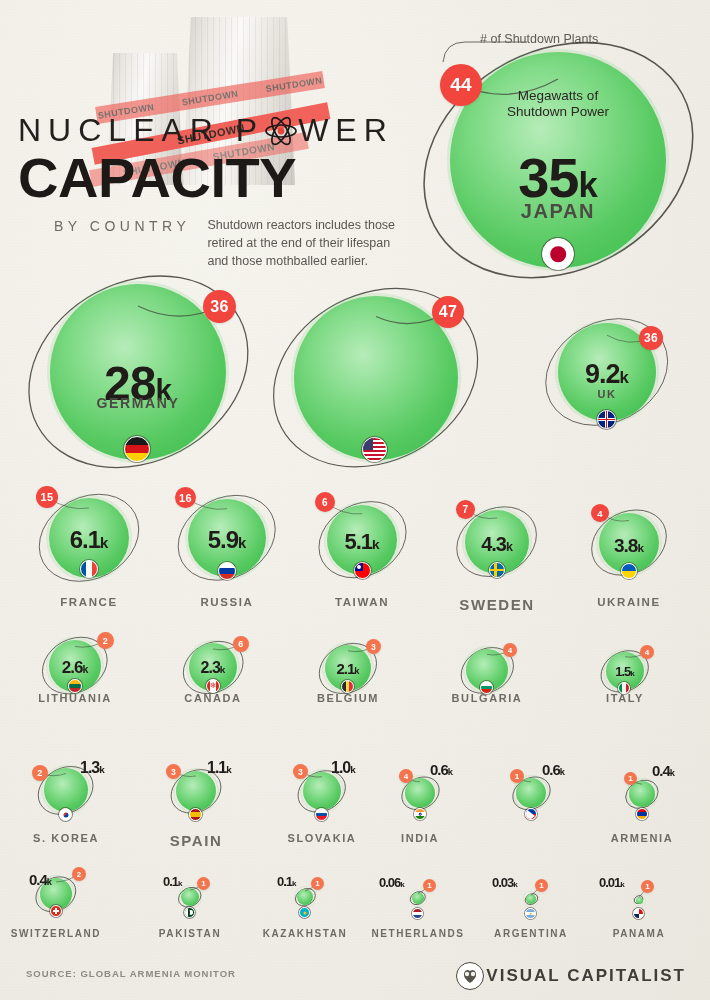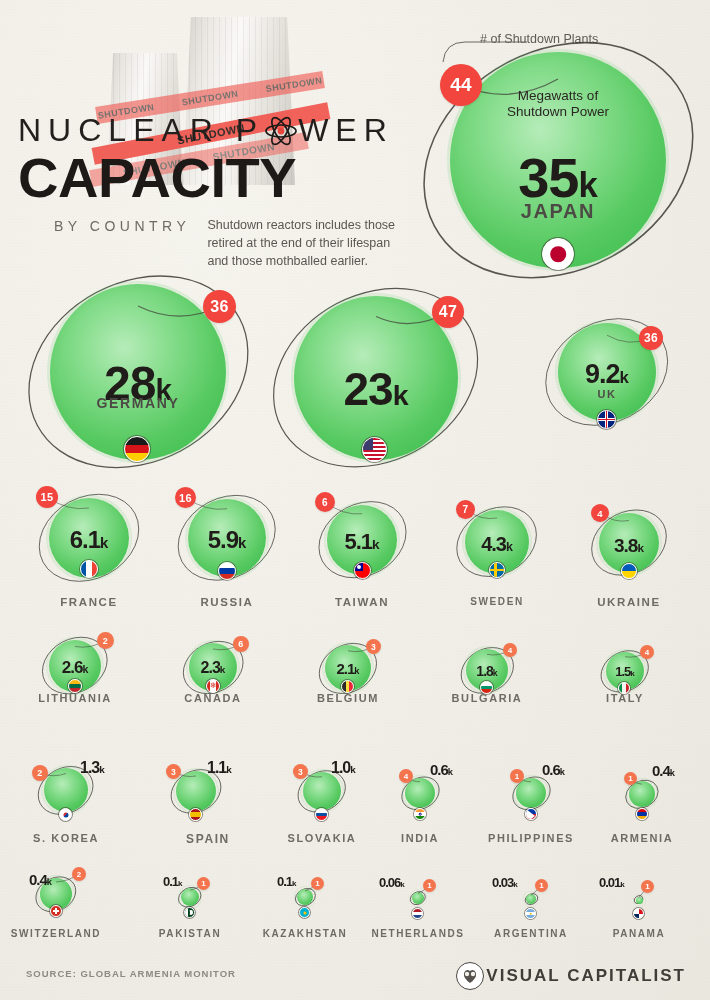--- a/index.html
+++ b/index.html
@@ -232,21 +232,20 @@
         <div class="bubble" style="left:294px;top:296px;width:164px;height:164px"></div>
         <svg style="position:absolute;left:0;top:0;width:710px;height:1000px;overflow:visible;pointer-events:none">
      <path d="M 448 312 Q 412 332.7 376 316.5" fill="none" stroke="#3c3935" stroke-width="1.025" opacity="0.7"></path>
    </svg>
         <div class="badge" style="left:432px;top:296px;width:32px;height:32px;font-size:16px">
      <span>47</span>
         </div>
         <div class="flag" style="left:362px;top:437px;width:25px;height:25px;background:repeating-linear-gradient(#c8102e 0 2px,#fff 2px 4px);">
      <span style="position:absolute;left:0;top:0;width:44%;height:52%;background:#3c3b6e"></span>
         </div>
-        <div class="val" style="left:246px;top:366px;width:260px;text-align:center;font-size:46px">23<span class="k">k</span></div>
       </div>
       <div class="node" style="left: 0px; top: 0px; width: 710px; height: 1000px; pointer-events: none;">
         <svg style="position:absolute;left:537.3px;top:316.02px;width:139.4px;height:111.96000000000001px;overflow:visible;pointer-events:none">
      <ellipse cx="69.7" cy="55.980000000000004" rx="63.7" ry="49.980000000000004" transform="rotate(-28 69.7 55.980000000000004)" fill="none" stroke="#3c3935" stroke-width="0.8" opacity="0.85"></ellipse>
    </svg>
         <div class="bubble" style="left:558px;top:323px;width:98px;height:98px"></div>
         <svg style="position:absolute;left:0;top:0;width:710px;height:1000px;overflow:visible;pointer-events:none">
      <path d="M 651 338 Q 629 347.65 607 335.25" fill="none" stroke="#3c3935" stroke-width="0.7" opacity="0.7"></path>
    </svg>
         <div class="badge" style="left:639px;top:326px;width:24px;height:24px;font-size:12px">
@@ -320,21 +319,21 @@
      <path d="M 465.5 509.5 Q 481.25 520.95 497 518" fill="none" stroke="#3c3935" stroke-width="0.7" opacity="0.7"></path>
    </svg>
         <div class="badge" style="left:456px;top:500px;width:19px;height:19px;font-size:10px">
      <span>7</span>
         </div>
         <div class="flag" style="left:489px;top:562px;width:16px;height:16px;background:#006aa7;">
      <span style="position:absolute;left:0;top:42%;width:100%;height:18%;background:#fecc00"></span>
           <span style="position:absolute;left:30%;top:0;width:18%;height:100%;background:#fecc00"></span>
         </div>
         <div class="val" style="left:367px;top:534px;width:260px;text-align:center;font-size:20px">4.3<span class="k">k</span></div>
-        <div class="cname" style="left:367px;top:596px;width:260px;font-size:10px">SWEDEN</div>
+        <div class="cname" style="left:367px;top:596px;width:260px;font-size:15px">SWEDEN</div>
       </div>
       <div class="node" style="left: 0px; top: 0px; width: 710px; height: 1000px; pointer-events: none;">
         <svg style="position:absolute;left:584px;top:506.4px;width:90px;height:73.2px;overflow:visible;pointer-events:none">
      <ellipse cx="45" cy="36.6" rx="39" ry="30.6" transform="rotate(-28 45 36.6)" fill="none" stroke="#3c3935" stroke-width="0.8" opacity="0.85"></ellipse>
    </svg>
         <div class="bubble" style="left:599px;top:513px;width:60px;height:60px"></div>
         <svg style="position:absolute;left:0;top:0;width:710px;height:1000px;overflow:visible;pointer-events:none">
      <path d="M 600 513 Q 614.5 523.5 629 520.5" fill="none" stroke="#3c3935" stroke-width="0.7" opacity="0.7"></path>
    </svg>
         <div class="badge" style="left:591px;top:504px;width:18px;height:18px;font-size:9.5px">
@@ -402,21 +401,20 @@
    </svg>
         <div class="bubble" style="left:466px;top:649px;width:42px;height:42px"></div>
         <svg style="position:absolute;left:0;top:0;width:710px;height:1000px;overflow:visible;pointer-events:none">
      <path d="M 510 650 Q 498.5 656.85 487 654.25" fill="none" stroke="#3c3935" stroke-width="0.7" opacity="0.7"></path>
    </svg>
         <div class="badge small" style="left:503px;top:643px;width:14px;height:14px;font-size:8px">
      <span>4</span>
         </div>
         <div class="flag" style="left:480px;top:681px;width:13px;height:13px;background:linear-gradient(#fff 33%,#00966e 33% 66%,#d62612 66%);">
      </div>
-        <div class="val" style="left:357px;top:664px;width:260px;text-align:center;font-size:14px">1.8<span class="k">k</span></div>
         <div class="cname" style="left:357px;top:692px;width:260px;font-size:11px">BULGARIA</div>
       </div>
       <div class="node" style="left: 0px; top: 0px; width: 710px; height: 1000px; pointer-events: none;">
         <svg style="position:absolute;left:594.3px;top:645.62px;width:61.4px;height:50.76px;overflow:visible;pointer-events:none">
      <ellipse cx="30.7" cy="25.38" rx="24.7" ry="19.38" transform="rotate(-28 30.7 25.38)" fill="none" stroke="#3c3935" stroke-width="0.8" opacity="0.85"></ellipse>
    </svg>
         <div class="bubble" style="left:606px;top:652px;width:38px;height:38px"></div>
         <svg style="position:absolute;left:0;top:0;width:710px;height:1000px;overflow:visible;pointer-events:none">
      <path d="M 647 652 Q 636 658.65 625 656.75" fill="none" stroke="#3c3935" stroke-width="0.7" opacity="0.7"></path>
    </svg>
@@ -452,21 +450,21 @@
         <div class="bubble" style="left:176px;top:771px;width:40px;height:40px"></div>
         <svg style="position:absolute;left:0;top:0;width:710px;height:1000px;overflow:visible;pointer-events:none">
      <path d="M 173.5 771.5 Q 184.75 778.25 196 776" fill="none" stroke="#3c3935" stroke-width="0.7" opacity="0.7"></path>
    </svg>
         <div class="badge small" style="left:166px;top:764px;width:15px;height:15px;font-size:8.5px">
      <span>3</span>
         </div>
         <div class="flag" style="left:189px;top:808px;width:13px;height:13px;background:linear-gradient(#aa151b 25%,#f1bf00 25% 75%,#aa151b 75%);">
      </div>
         <div class="val" style="left:207px;top:760px;font-size:16px">1.1<span class="k">k</span></div>
-        <div class="cname" style="left:78px;top:832px;width:260px;font-size:12px">SPAIN</div>
+        <div class="cname" style="left:66px;top:832px;width:260px;font-size:15px">SPAIN</div>
       </div>
       <div class="node" style="left: 0px; top: 0px; width: 710px; height: 1000px; pointer-events: none;">
         <svg style="position:absolute;left:291.3px;top:765.62px;width:61.4px;height:50.76px;overflow:visible;pointer-events:none">
      <ellipse cx="30.7" cy="25.38" rx="24.7" ry="19.38" transform="rotate(-28 30.7 25.38)" fill="none" stroke="#3c3935" stroke-width="0.8" opacity="0.85"></ellipse>
    </svg>
         <div class="bubble" style="left:303px;top:772px;width:38px;height:38px"></div>
         <svg style="position:absolute;left:0;top:0;width:710px;height:1000px;overflow:visible;pointer-events:none">
      <path d="M 300.5 771.5 Q 311.25 778.4 322 776.75" fill="none" stroke="#3c3935" stroke-width="0.7" opacity="0.7"></path>
    </svg>
         <div class="badge small" style="left:293px;top:764px;width:15px;height:15px;font-size:8.5px">
@@ -502,21 +500,20 @@
         <svg style="position:absolute;left:0;top:0;width:710px;height:1000px;overflow:visible;pointer-events:none">
      <path d="M 517 776 Q 524 782.25 531 781.75" fill="none" stroke="#3c3935" stroke-width="0.7" opacity="0.7"></path>
    </svg>
         <div class="badge small" style="left:510px;top:769px;width:14px;height:14px;font-size:8px">
      <span>1</span>
         </div>
         <div class="flag" style="left:525px;top:808px;width:12px;height:12px;background:linear-gradient(#0038a8 50%,#ce1126 50%);">
      <span style="position:absolute;left:0;top:0;width:0;height:0;border-top:7px solid transparent;border-bottom:7px solid transparent;border-left:9px solid #fff"></span>
         </div>
         <div class="val" style="left:542px;top:762px;font-size:15px">0.6<span class="k">k</span></div>
-        <div class="cname" style="left:401px;top:832px;width:260px;font-size:11px">PHILIPPINES</div>
       </div>
       <div class="node" style="left: 0px; top: 0px; width: 710px; height: 1000px; pointer-events: none;">
         <svg style="position:absolute;left:619.1px;top:774.74px;width:45.800000000000004px;height:38.519999999999996px;overflow:visible;pointer-events:none">
      <ellipse cx="22.900000000000002" cy="19.259999999999998" rx="16.900000000000002" ry="13.26" transform="rotate(-28 22.900000000000002 19.259999999999998)" fill="none" stroke="#3c3935" stroke-width="0.8" opacity="0.85"></ellipse>
    </svg>
         <div class="bubble" style="left:629px;top:781px;width:26px;height:26px"></div>
         <svg style="position:absolute;left:0;top:0;width:710px;height:1000px;overflow:visible;pointer-events:none">
      <path d="M 630.5 778.5 Q 636.25 784.3 642 784.25" fill="none" stroke="#3c3935" stroke-width="0.7" opacity="0.7"></path>
    </svg>
         <div class="badge small" style="left:624px;top:772px;width:13px;height:13px;font-size:8px">

